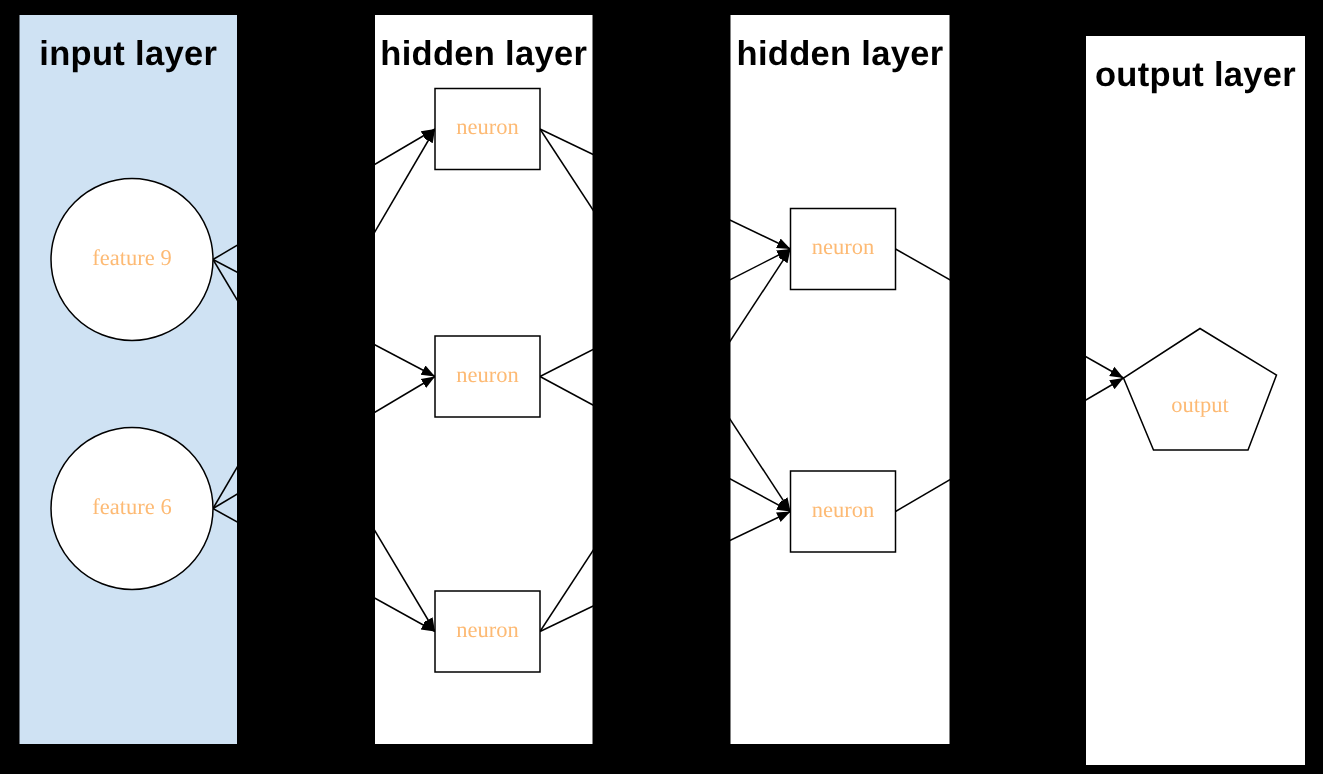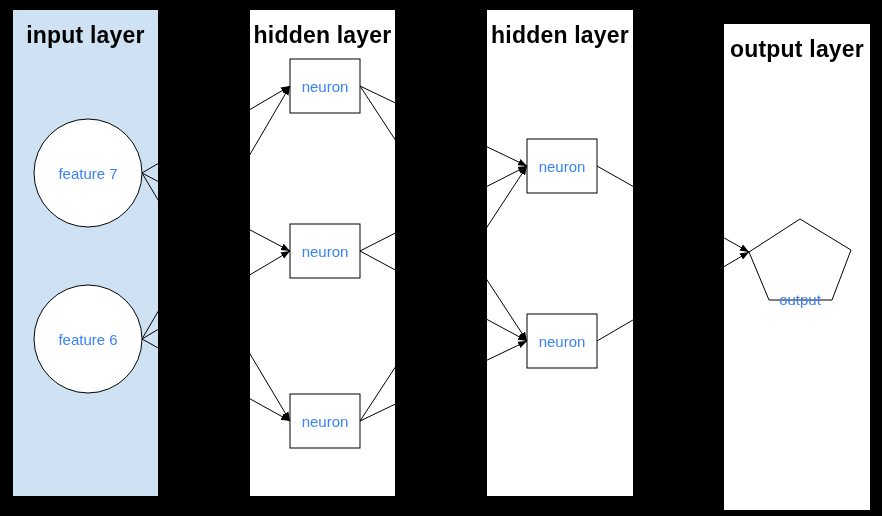--- a/index.html
+++ b/index.html
@@ -28,22 +28,23 @@
   }
   svg.wires {
     position: absolute;
     left: 0; top: 0;
     pointer-events: none;
   }
   .node-label {
     position: absolute;
     transform: translate(-50%, -50%);
     font-size: 15px;
-    color: #3b82f6;
+    color: #fdba74;
     white-space: nowrap;
+    font-family: Liberation Serif, serif;
   }
 </style>
 </head>
 <body>
 
 <div class="stage" style="width: 882px; height: 516px; background: rgb(0, 0, 0);">
 
   <div class="panel" style="left: 13px; top: 10px; width: 145px; height: 486px; background: rgb(207, 226, 243);">
     <div class="panel-title">input layer</div>
   </div>
@@ -81,23 +82,23 @@
       <circle cx="88" cy="339" r="54" fill="#ffffff" stroke="#000000" stroke-width="1"></circle>
       <rect x="290" y="59" width="70" height="54" fill="#ffffff" stroke="#000000" stroke-width="1"></rect>
       <rect x="290" y="224" width="70" height="54" fill="#ffffff" stroke="#000000" stroke-width="1"></rect>
       <rect x="290" y="394" width="70" height="54" fill="#ffffff" stroke="#000000" stroke-width="1"></rect>
       <rect x="527" y="139" width="70" height="54" fill="#ffffff" stroke="#000000" stroke-width="1"></rect>
       <rect x="527" y="314" width="70" height="54" fill="#ffffff" stroke="#000000" stroke-width="1"></rect>
       <polygon points="800,219 851,250 832,300 769,300 749,252" fill="#ffffff" stroke="#000000" stroke-width="1"></polygon>
     </svg>
 
   <div>
-      <div class="node-label" style="left: 88px; top: 173px;">feature 7</div>
+      <div class="node-label" style="left: 88px; top: 173px;">feature 9</div>
       <div class="node-label" style="left: 88px; top: 339px;">feature 6</div>
       <div class="node-label" style="left: 325px; top: 86px;">neuron</div>
       <div class="node-label" style="left: 325px; top: 251px;">neuron</div>
       <div class="node-label" style="left: 325px; top: 421px;">neuron</div>
       <div class="node-label" style="left: 562px; top: 166px;">neuron</div>
       <div class="node-label" style="left: 562px; top: 341px;">neuron</div>
-      <div class="node-label" style="left: 800px; top: 271px; margin-top: 28px;">output</div>
+      <div class="node-label" style="left: 800px; top: 271px;">output</div>
     </div>
 
 </div>
 
 </body></html>

